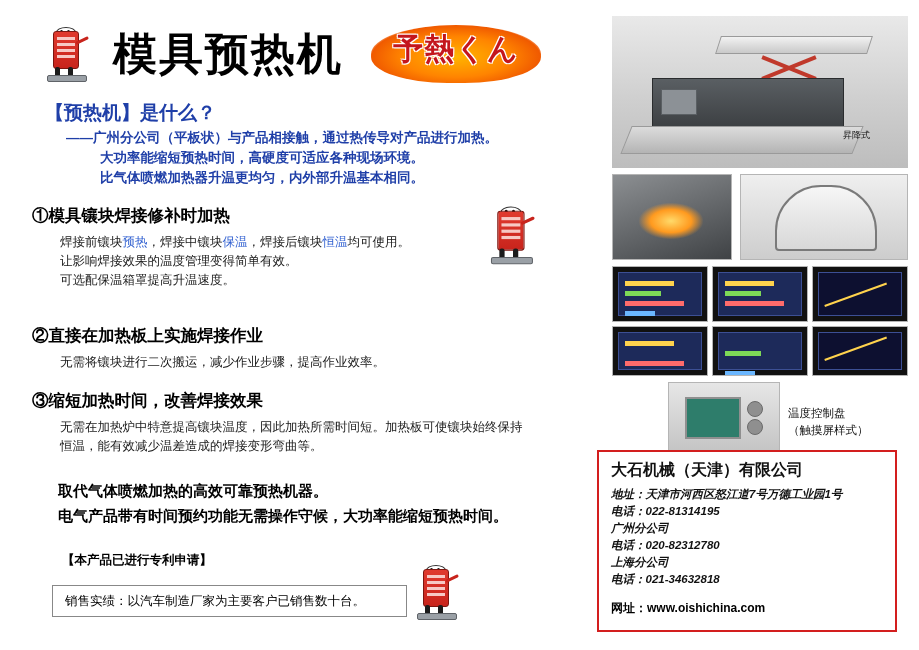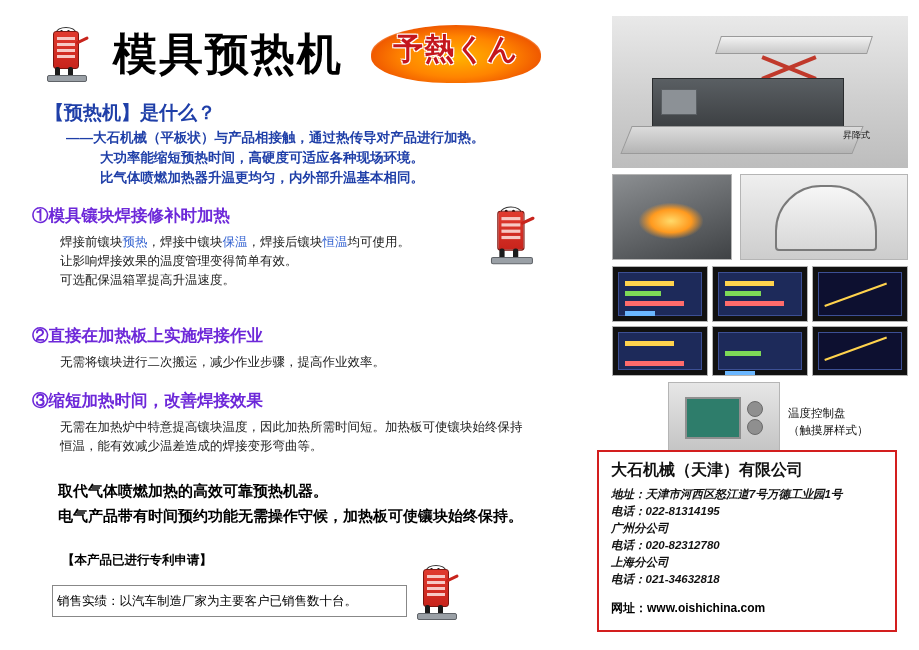--- a/index.html
+++ b/index.html
@@ -166,21 +166,21 @@
 
   
   .item {
     position: absolute;
     left: 32px;
     width: 560px;
   }
   .item .item-title {
     font-size: 16.5px;
     font-weight: bold;
-    color: #6d28d9;
+    color: #000000;
     margin-bottom: 6px;
   }
   .item .item-body {
     font-size: 12.5px;
     line-height: 19px;
     color: #1a1a1a;
     margin-left: 28px;
   }
   .hl-blue { color: #2f5fd0; }
 
@@ -214,21 +214,21 @@
 
   .sales-box {
     position: absolute;
     left: 52px; top: 585px;
     width: 355px;
     height: 32px;
     border: 1px solid #888;
     background: #fff;
     display: flex;
     align-items: center;
-    padding-left: 4px;
+    padding-left: 12px;
     font-size: 12.5px;
     box-sizing: border-box;
   }
   .mascot3 {
     position: absolute;
     left: 415px; top: 563px;
     width: 46px; height: 62px;
   }
 
   
@@ -483,21 +483,21 @@
       </div>
       <div class="main-title">模具预热机</div>
       <div class="logo-yonetsu">
         <div class="flame"></div>
         <div class="txt">予熱くん</div>
       </div>
     </div>
 
     <div class="q-heading">【预热机】是什么？</div>
     <div class="q-body">
-      <div>——大石机械（平板状）与产品相接触，通过热传导对产品进行加热。</div>
+      <div>——广州分公司（平板状）与产品相接触，通过热传导对产品进行加热。</div>
       <div class="l2">大功率能缩短预热时间，高硬度可适应各种现场环境。</div>
       <div class="l3">比气体喷燃加热器升温更均匀，内外部升温基本相同。</div>
     </div>
 
     <div class="item" id="item1">
       <div class="item-title">①模具镶块焊接修补时加热</div>
       <div class="item-body">
         <div>
           <span>焊接前镶块</span><span class="hl-blue">预热</span><span>，焊接中镶块</span><span class="hl-blue">保温</span><span>，焊接后镶块</span><span class="hl-blue">恒温</span><span>均可使用。</span>
         </div>
@@ -524,21 +524,21 @@
       </div>
     </div>
 
     <div class="item" id="item2">
       <div class="item-title">②直接在加热板上实施焊接作业</div>
       <div class="item-body">无需将镶块进行二次搬运，减少作业步骤，提高作业效率。</div>
     </div>
 
     <div class="closing">
       <div>取代气体喷燃加热的高效可靠预热机器。</div>
-      <div>电气产品带有时间预约功能无需操作守候，加热板可使镶块始终保持。</div>
+      <div>电气产品带有时间预约功能无需操作守候，大功率能缩短预热时间。</div>
     </div>
 
     <div class="patent">【本产品已进行专利申请】</div>
 
     <div class="sales-box">
       <span>销售实绩：以汽车制造厂家为主要客户已销售数十台。</span>
     </div>
 
     <div class="mascot3">
       <div class="mascot">

